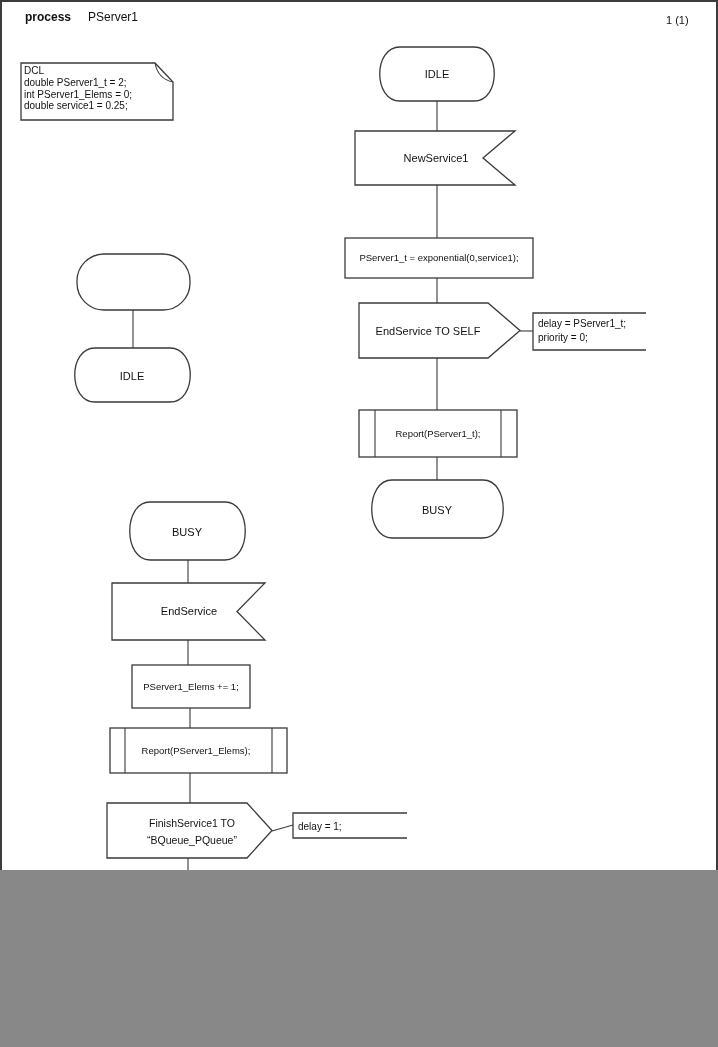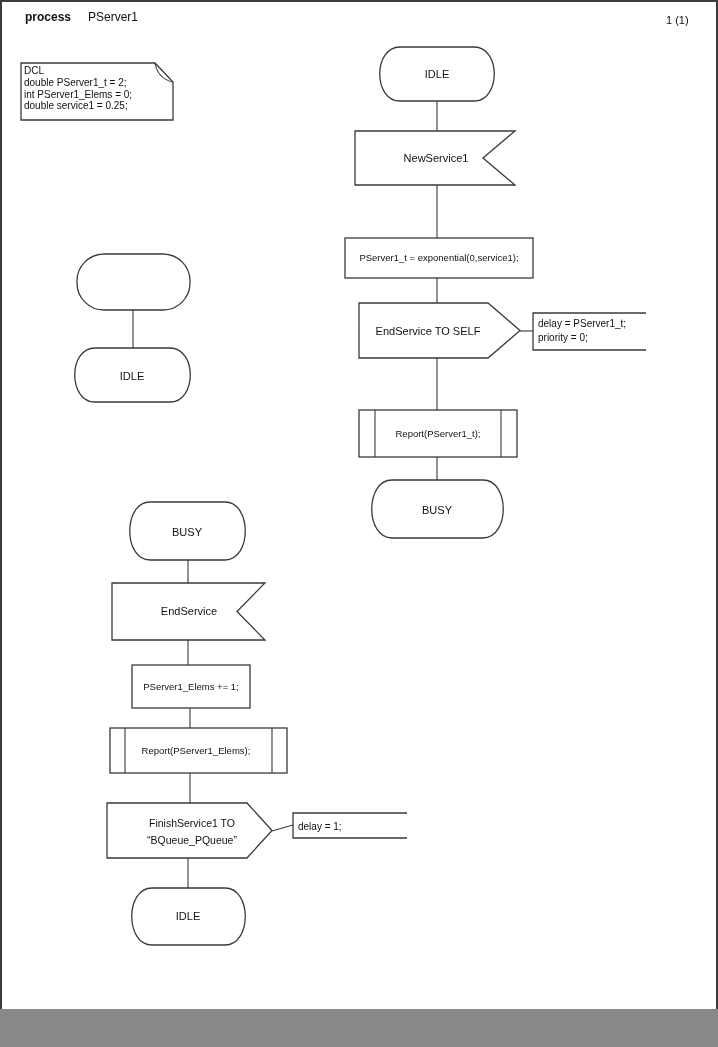--- a/index.html
+++ b/index.html
@@ -1,18 +1,18 @@
 <!DOCTYPE html>
 <html><head>
 <meta charset="utf-8">
 <style>
   html,body{margin:0;padding:0;background:#888;}
   .page{
     position:relative;
-    width:718px;height:1009px;
+    width:718px;height:870px;
     background:#1d4ed8;
     font-family:"Liberation Sans", sans-serif;
     overflow:hidden;
   }
   svg text{
     font-family:"Liberation Sans", sans-serif;
     fill:#111111;
   }
   .sym{fill:#ffffff;stroke:#3a3a3a;stroke-width:1.3;}
   .conn{stroke:#3a3a3a;stroke-width:1.1;fill:none;}

